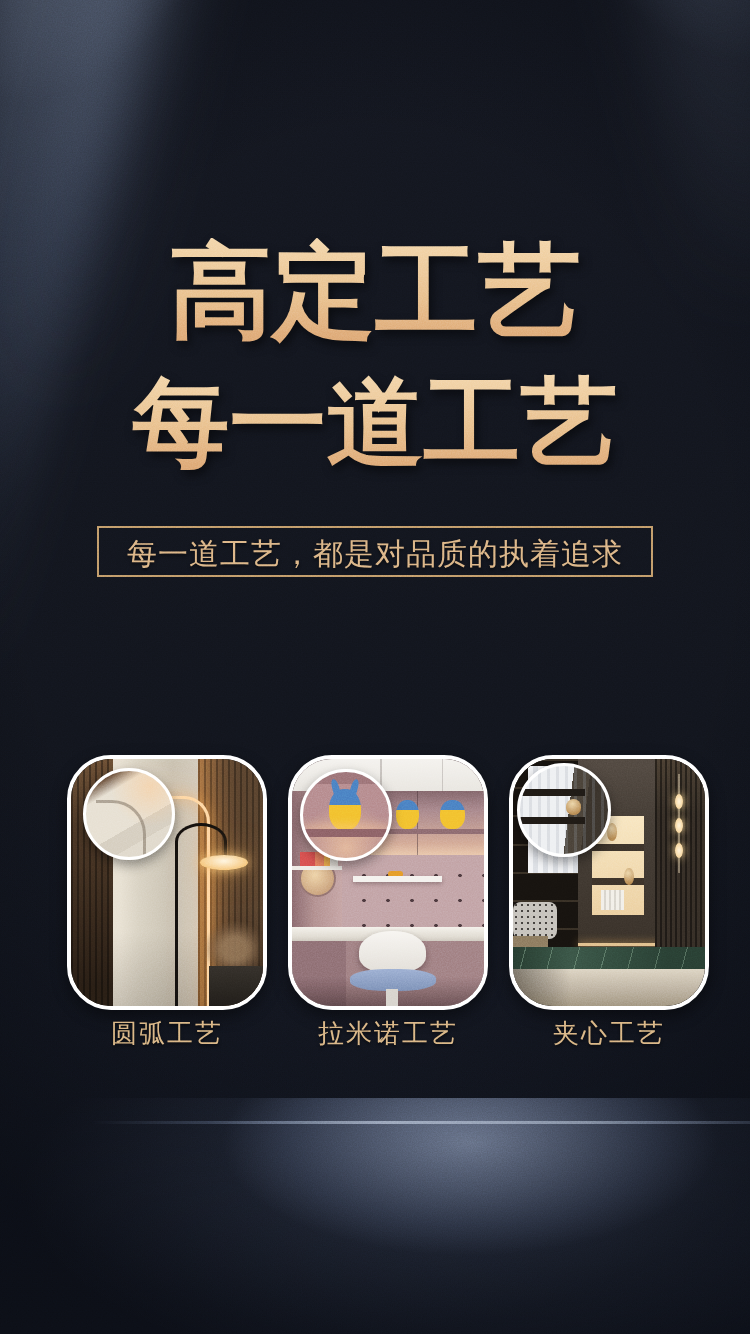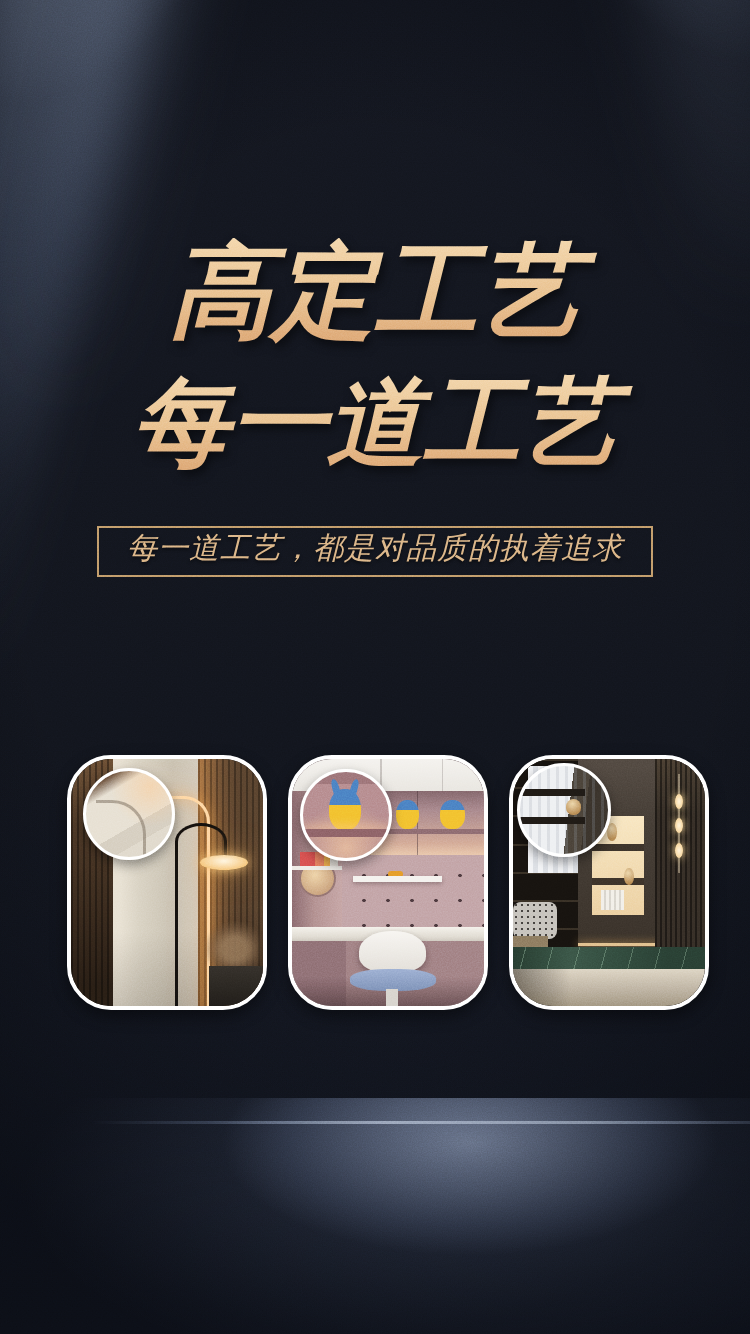--- a/index.html
+++ b/index.html
@@ -1,17 +1,17 @@
 <!DOCTYPE html>
 <html><head>
 <meta charset="utf-8">
 <style>
   html,body{margin:0;padding:0;background:#06080c;}
   .stage{position:relative;width:750px;height:1334px;margin:0 auto;overflow:hidden;
-         background:#12151d;font-family:"Liberation Sans","DejaVu Sans",sans-serif;font-style:italic;}
+         background:#12151d;font-family:"Liberation Sans","DejaVu Sans",sans-serif;}
 
   
   .bg{position:absolute;inset:0;background-color:#12151d;
       background-image:
         radial-gradient(ellipse 340px 240px at -30px -50px, rgba(152,168,198,.48), transparent 65%),
         radial-gradient(ellipse 300px 210px at 790px -70px, rgba(118,134,164,.38), transparent 65%),
         linear-gradient(180deg,#141720 0%,#12151d 55%,#141823 100%);}
   .streak{position:absolute;pointer-events:none;}
   .s1{left:-70px;top:-160px;width:150px;height:840px;transform:rotate(13deg);filter:blur(26px);
       background:linear-gradient(180deg, rgba(168,185,215,.6), rgba(118,136,168,.36) 45%, rgba(70,84,110,.12) 78%, transparent);}
@@ -31,21 +31,21 @@
 
   
   .title{position:absolute;left:0;width:100%;text-align:center;font-weight:bold;line-height:1.05;
          letter-spacing:0;
          background-image:linear-gradient(180deg,#f3d6aa 0%,#e9c08c 55%,#dca470 100%);
          -webkit-background-clip:text;background-clip:text;color:transparent;
          filter:drop-shadow(3px 5px 5px rgba(0,0,0,.5));}
   .t1{top:238px;font-size:103px;}
   .t2{top:372px;font-size:97px;}
   .subtitle-box{position:absolute;left:97px;top:526px;width:556px;height:51px;box-sizing:border-box;
-      border:2px solid #c29b68;display:flex;align-items:flex-start;justify-content:center;}
+      border:2px solid #c29b68;display:flex;align-items:flex-end;justify-content:center;}
   .subtitle-box span{font-size:30px;color:#dcb585;letter-spacing:1px;white-space:nowrap;
       text-shadow:0 2px 3px rgba(0,0,0,.5);}
 
   
   .cards{position:absolute;left:67px;top:755px;width:642px;display:flex;gap:21px;}
   .card{position:relative;width:200px;height:255px;box-sizing:border-box;border:4px solid #ffffff;
         border-radius:44px;overflow:hidden;background:#1e1c1a;box-shadow:0 6px 16px rgba(0,0,0,.45);}
   .scene{position:absolute;inset:0;}
   .ly{position:absolute;}
   .captions{position:absolute;left:67px;top:1016px;width:642px;display:flex;gap:21px;}
@@ -261,20 +261,25 @@
         <div class="ly s3-marble"></div>
         <div class="ly s3-floor"></div>
         <div class="mag mag3">
           <div class="mag-decor"></div>
         </div>
       </div>
     </figure>
 
   </div>
 
+  <div class="captions">
+    <div class="caption">圆弧工艺</div>
+    <div class="caption">拉米诺工艺</div>
+    <div class="caption">夹心工艺</div>
+  </div>
 
   <svg class="noise" xmlns="http://www.w3.org/2000/svg">
     <filter id="grain">
       <feTurbulence type="fractalNoise" baseFrequency="0.8" numOctaves="3" stitchTiles="stitch"></feTurbulence>
       <feColorMatrix type="matrix" values="0 0 0 0 0.62  0 0 0 0 0.68  0 0 0 0 0.80  0.9 0 0 0 -0.25"></feColorMatrix>
     </filter>
     <rect width="100%" height="100%" filter="url(#grain)"></rect>
   </svg>
 
 </div>

